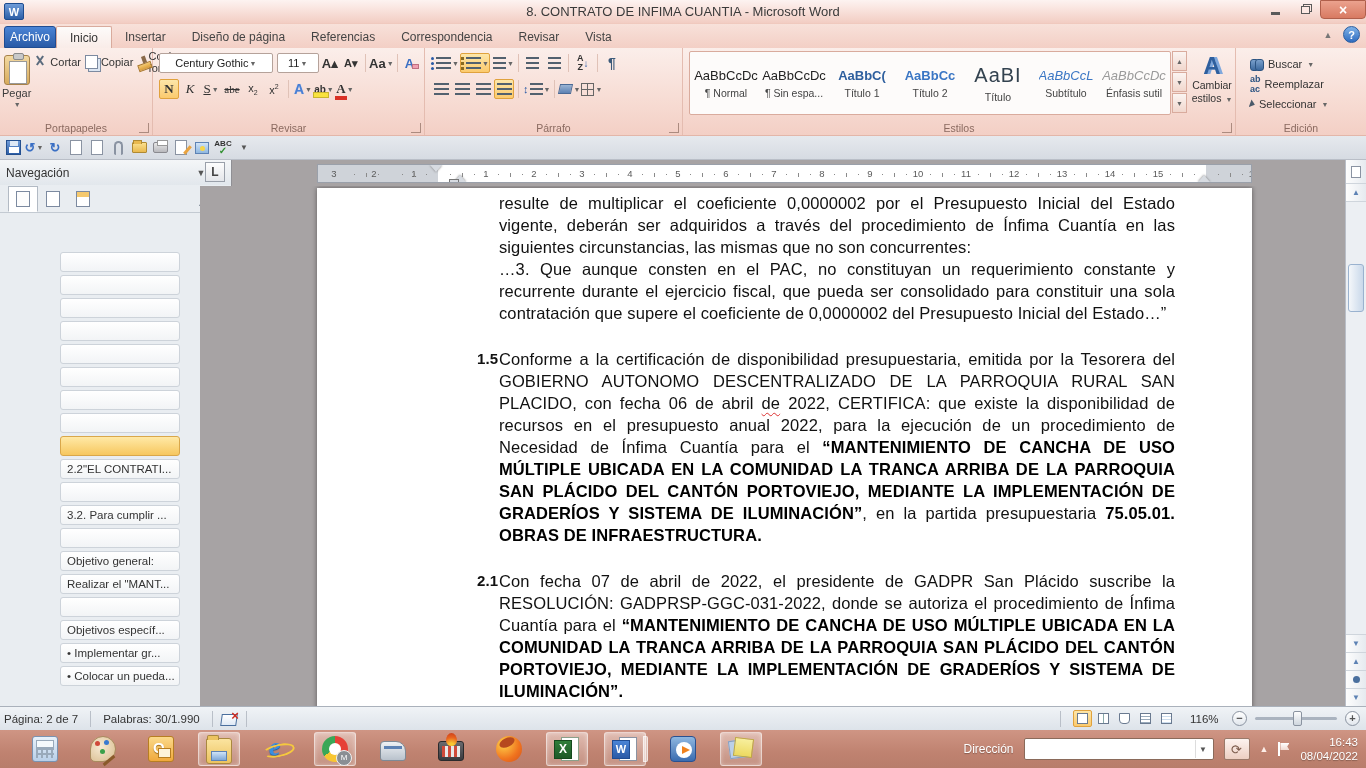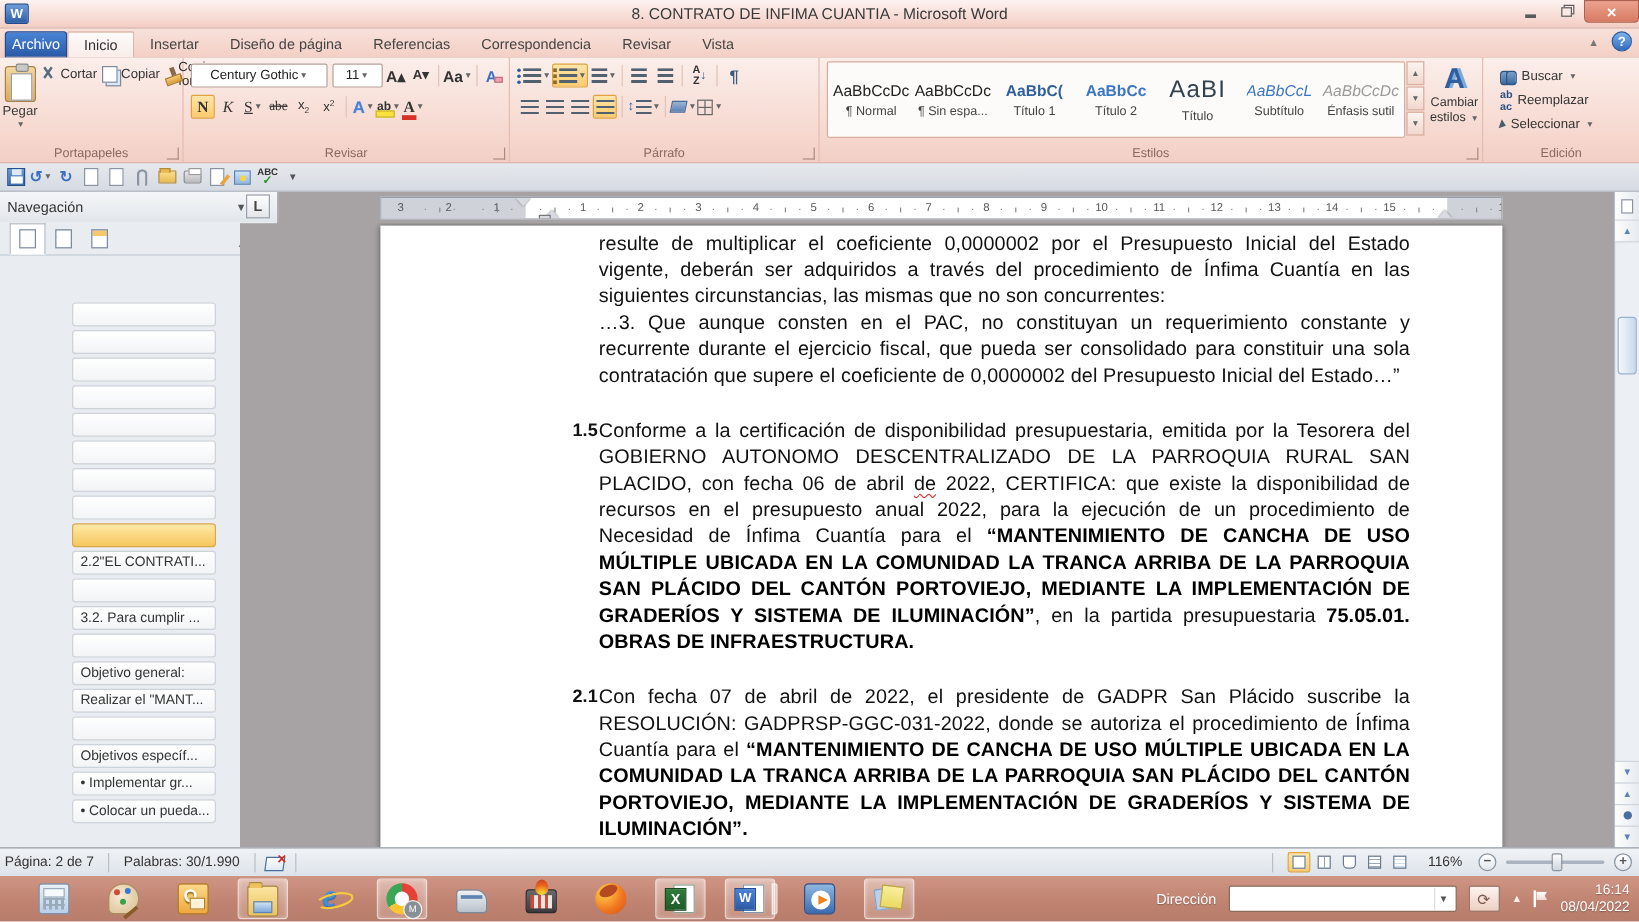--- a/index.html
+++ b/index.html
@@ -797,19 +797,19 @@
     <div id="tray">
       <span id="addrlabel">Dirección</span>
       <div id="addrinput">
         <input type="text" style="flex: 1 1 0%; border: none; outline: none; min-width: 0px; font-size: 11px;" value="">
         <span class="addrdd">▼</span>
       </div>
       <div id="addrgo">⟳</div>
       <span class="trayarr">▲</span>
       <span class="flagic"></span>
       <div id="clock">
-        <div>16:14</div>
+        <div>16:43</div>
         <div>08/04/2022</div>
       </div>
     </div>
   </div>
 
 </div>
 
 </body></html>

